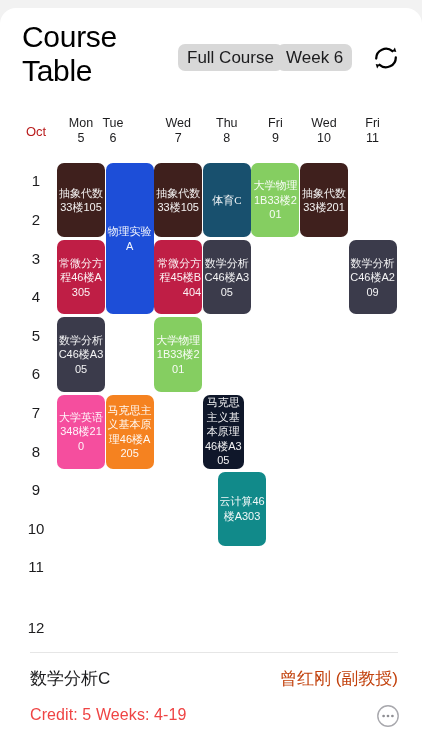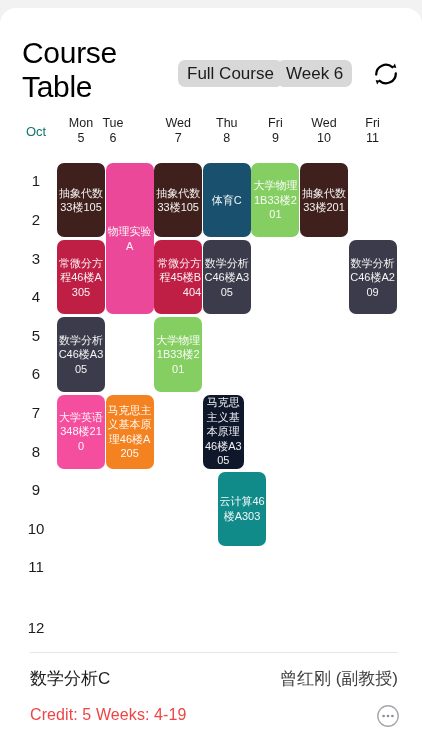--- a/index.html
+++ b/index.html
@@ -26,21 +26,21 @@
     width: 422px;
     height: 742px;
     background: #ffffff;
     border-radius: 16px 16px 0 0;
     overflow: hidden;
   }
 
   
   .header {
     position: absolute;
-    left: 0; top: 16px;
+    left: 0; top: 0;
     width: 422px;
     height: 92px;
   }
   .title {
     position: absolute;
     left: 22px; top: 12px;
     width: 150px;
     font-size: 30px;
     line-height: 34px;
     font-weight: 400;
@@ -75,21 +75,21 @@
     left: 0; top: 106px;
     width: 422px;
     height: 38px;
   }
   .monthlabel {
     position: absolute;
     left: 18px; top: 10px;
     width: 36px;
     text-align: center;
     font-size: 13px;
-    color: #0f766e;
+    color: #b91c1c;
   }
   .daycell {
     position: absolute;
     top: 2px;
     width: 50px;
     text-align: center;
     color: #1c1c1e;
   }
   .daycell .dname {
     font-size: 12.5px;
@@ -155,21 +155,21 @@
   .f-course {
     position: absolute;
     left: 30px; top: 15px;
     font-size: 17px;
     color: #1c1c1e;
   }
   .f-teacher {
     position: absolute;
     right: 24px; top: 15px;
     font-size: 17px;
-    color: #404040;
+    color: #c2410c;
     text-align: right;
   }
   .f-meta {
     position: absolute;
     left: 30px; top: 54px;
     font-size: 16px;
     color: #ef4444;
     letter-spacing: 0.1px;
   }
   .more-btn {
@@ -253,36 +253,36 @@
         </div>
         <div class="course" style="left: 57px; top: 84.2px; width: 48px; height: 74.2px; background: rgb(191, 30, 69);">
           <span class="ctext">常微分方程46楼A305</span>
         </div>
         <div class="course" style="left: 57px; top: 161.4px; width: 48px; height: 74.2px; background: rgb(59, 59, 75);">
           <span class="ctext">数学分析C46楼A305</span>
         </div>
         <div class="course" style="left: 57px; top: 238.6px; width: 48px; height: 74.2px; background: rgb(245, 78, 158);">
           <span class="ctext">大学英语348楼210</span>
         </div>
-        <div class="course" style="left: 105.6px; top: 7px; width: 48px; height: 151.4px; background: #ec4899;">
+        <div class="course" style="left: 105.6px; top: 7px; width: 48px; height: 151.4px; background: #1d4ed8;">
           <span class="ctext">物理实验A</span>
         </div>
         <div class="course" style="left: 105.6px; top: 238.6px; width: 48px; height: 74.2px; background: rgb(245, 130, 32);">
           <span class="ctext">马克思主义基本原理46楼A205</span>
         </div>
         <div class="course" style="left: 154.2px; top: 7px; width: 48px; height: 74.2px; background: rgb(63, 32, 29);">
           <span class="ctext">抽象代数33楼105</span>
         </div>
         <div class="course" style="left: 154.2px; top: 84.2px; width: 48px; height: 74.2px; background: rgb(191, 30, 69); text-align: right;">
           <span class="ctext">常微分方程45楼B404</span>
         </div>
         <div class="course" style="left: 154.2px; top: 161.4px; width: 48px; height: 74.2px; background: rgb(133, 206, 97);">
           <span class="ctext">大学物理1B33楼201</span>
         </div>
-        <div class="course" style="left: 202.8px; top: 7px; width: 48px; height: 74.2px; background: rgb(24, 80, 110);">
+        <div class="course" style="left: 202.8px; top: 7px; width: 48px; height: 74.2px; background: rgb(24, 80, 110); font-family: Liberation Serif, serif;">
           <span class="ctext">体育C</span>
         </div>
         <div class="course" style="left: 202.8px; top: 84.2px; width: 48px; height: 74.2px; background: rgb(59, 59, 75);">
           <span class="ctext">数学分析C46楼A305</span>
         </div>
         <div class="course" style="left: 202.8px; top: 238.6px; width: 41px; height: 74.2px; background: #0f172a;">
           <span class="ctext">马克思主义基本原理46楼A305</span>
         </div>
         <div class="course" style="left: 218px; top: 315.8px; width: 48px; height: 74.2px; background: rgb(17, 138, 138);">
           <span class="ctext">云计算46楼A303</span>

